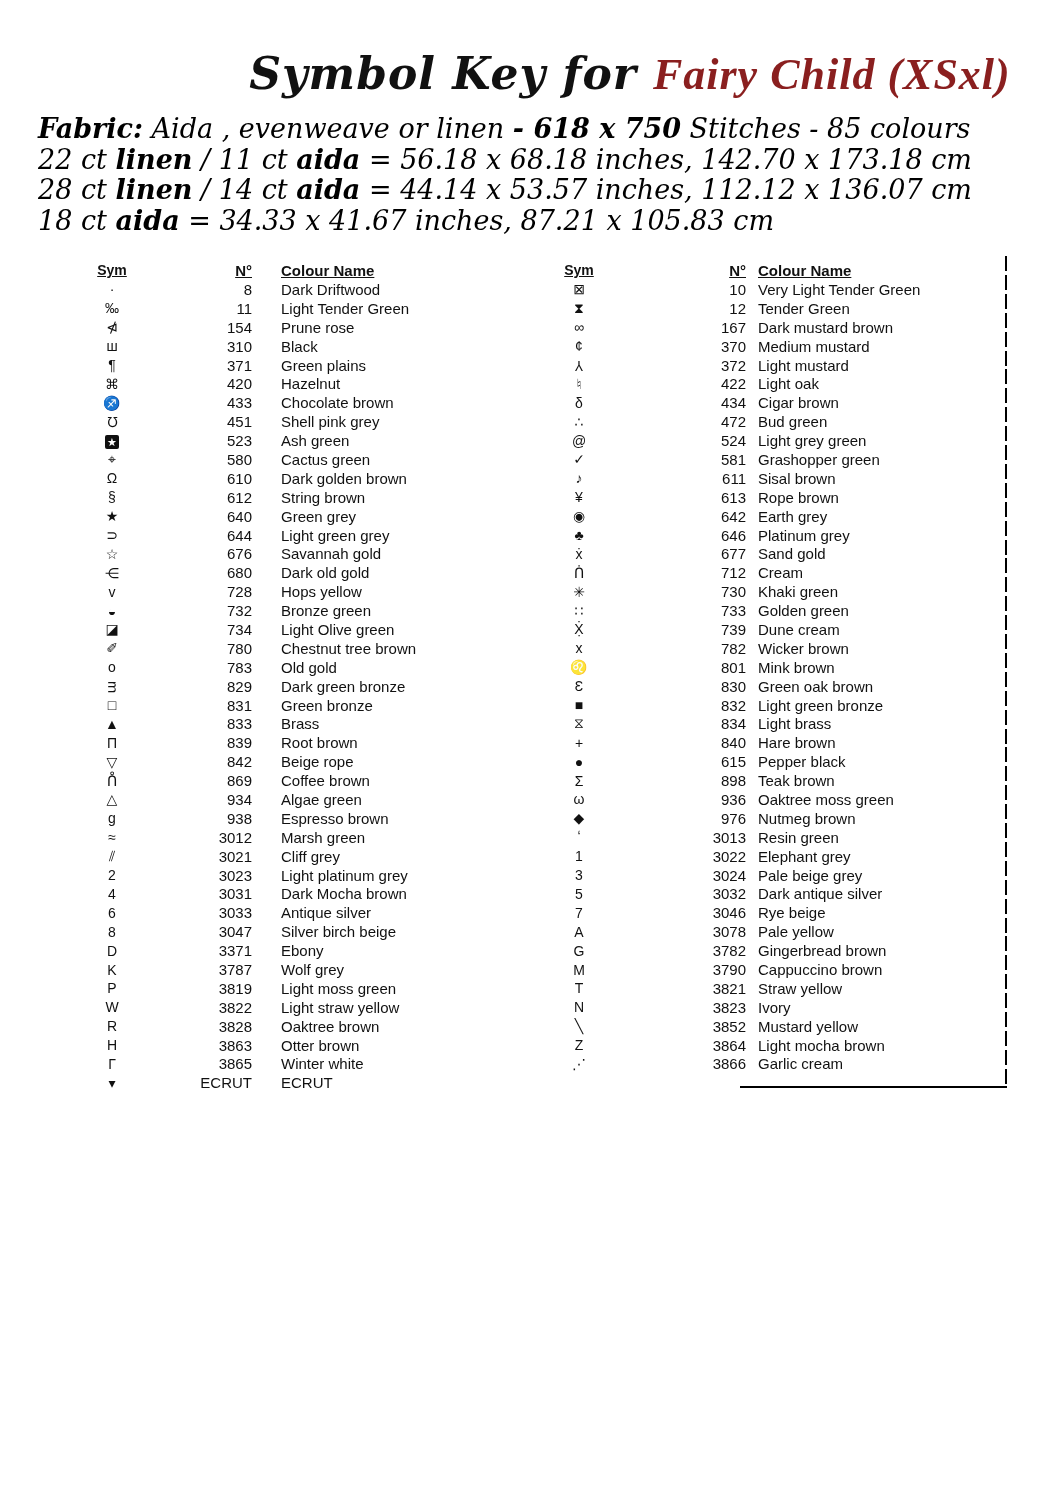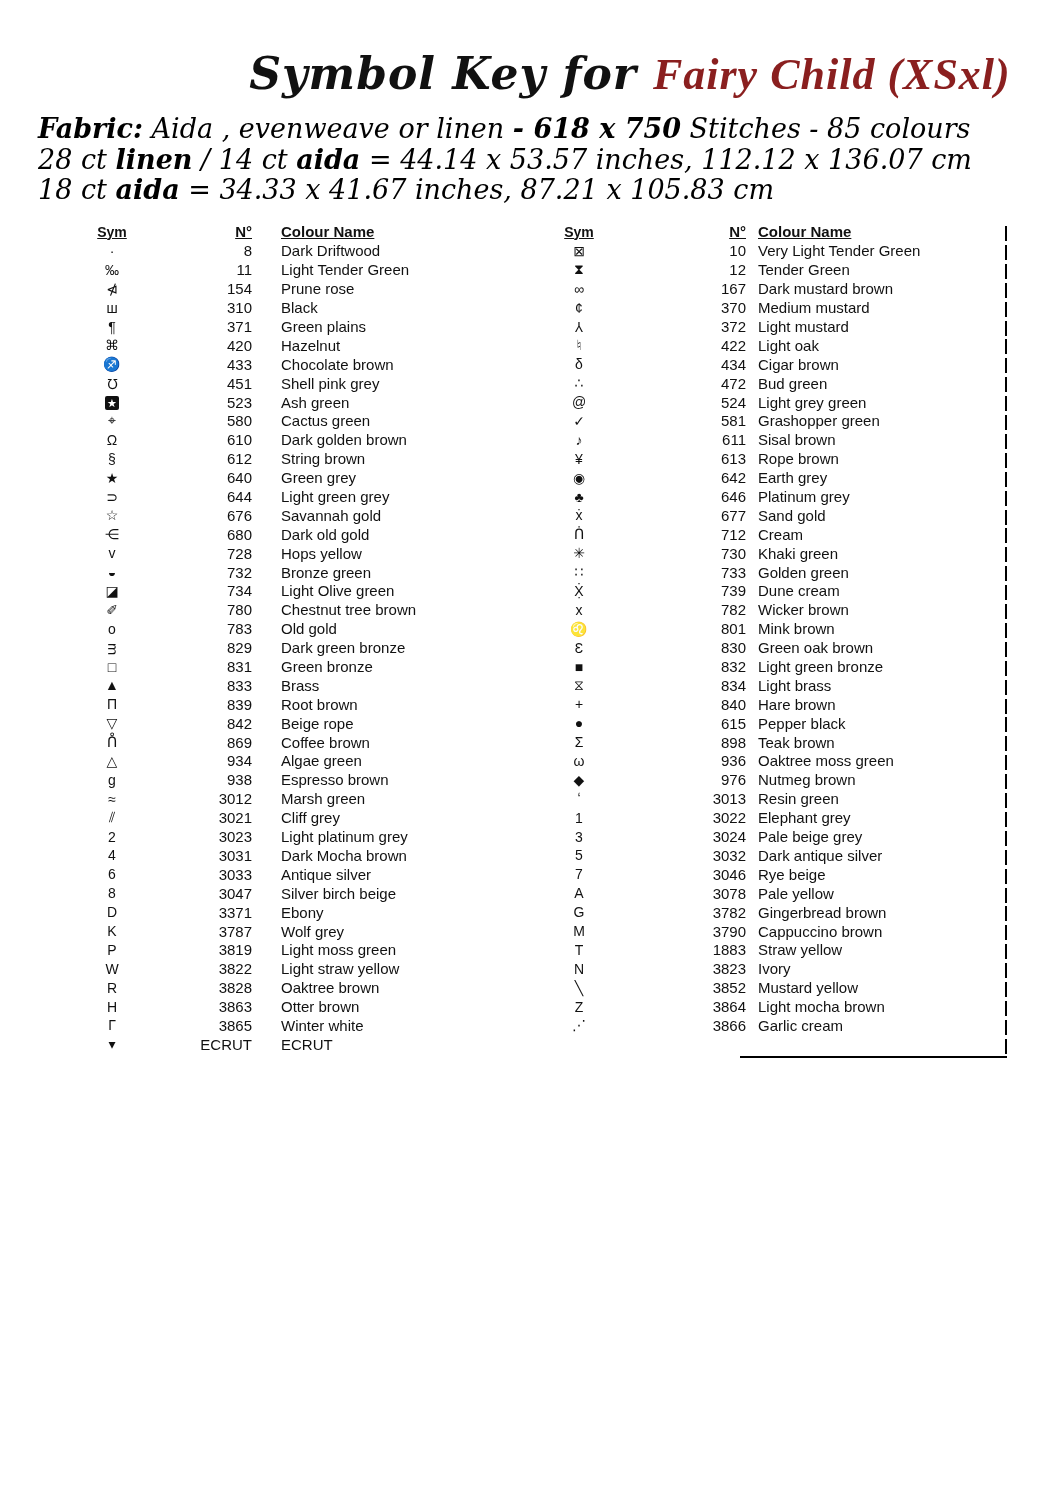--- a/index.html
+++ b/index.html
@@ -14,21 +14,21 @@
   .title .red{padding-left:16px;}
 
   
   .fabric{margin:14px 0 16px 38px;font-family:"DejaVu Serif",serif;font-style:italic;
           font-size:27px;line-height:30.5px;color:#000;}
   .fabric-line{white-space:nowrap;}
   .fabric .b{font-weight:bold;}
 
   
   .key{position:relative;margin-top:8px;height:880px;}
-  .col{position:absolute;top:0;}
+  .col{position:absolute;top:8px;}
   .col-left{left:80px;}
   .col-right{left:548px;}
   .trow,.thead{display:grid;align-items:center;height:18.9px;}
   .col-left .trow,.col-left .thead{grid-template-columns:64px 108px 250px;}
   .col-right .trow,.col-right .thead{grid-template-columns:62px 136px 260px;}
   .thead{height:20px;font-weight:bold;}
   .thead .c{text-decoration:underline;}
   .c{font-size:15px;}
   .c.sym{text-align:center;font-size:14px;}
   .c.num{text-align:right;}
@@ -46,20 +46,21 @@
 <body>
 
 <div class="sheet">
 
   <div class="title">
     <span>Symbol Key for</span><span class="red" style="color: rgb(138, 31, 31); font-family: Liberation Serif, serif;">Fairy Child (XSxl)</span>
   </div>
 
   <div class="fabric">
       <div class="fabric-line"><span class="b">Fabric:</span><span>  Aida , evenweave or  linen </span><span class="b">- 618 x 750</span><span> Stitches - 85 colours</span></div>
+      <div class="fabric-line"><span>22 ct </span><span class="b">linen</span><span> / 11 ct </span><span class="b">aida</span><span> = 56.18 x 68.18 inches, 142.70 x 173.18 cm</span></div>
       <div class="fabric-line"><span>28 ct </span><span class="b">linen</span><span> / 14 ct </span><span class="b">aida</span><span> = 44.14 x 53.57 inches, 112.12 x 136.07 cm</span></div>
       <div class="fabric-line"><span>18 ct </span><span class="b">aida</span><span>  = 34.33 x 41.67 inches, 87.21 x 105.83 cm</span></div>
     </div>
 
   <div class="key">
 
     <div class="col col-left">
       <div class="thead">
         <div class="c sym">Sym</div>
         <div class="c num">N°</div>
@@ -471,21 +472,21 @@
             <div class="c num">3782</div>
             <div class="c name">Gingerbread brown</div>
           </div>
           <div class="trow">
             <div class="c sym"><span>M</span></div>
             <div class="c num">3790</div>
             <div class="c name">Cappuccino brown</div>
           </div>
           <div class="trow">
             <div class="c sym"><span>T</span></div>
-            <div class="c num">1883</div>
+            <div class="c num">3821</div>
             <div class="c name">Straw yellow</div>
           </div>
           <div class="trow">
             <div class="c sym"><span>N</span></div>
             <div class="c num">3823</div>
             <div class="c name">Ivory</div>
           </div>
           <div class="trow">
             <div class="c sym"><span>╲</span></div>
             <div class="c num">3852</div>

